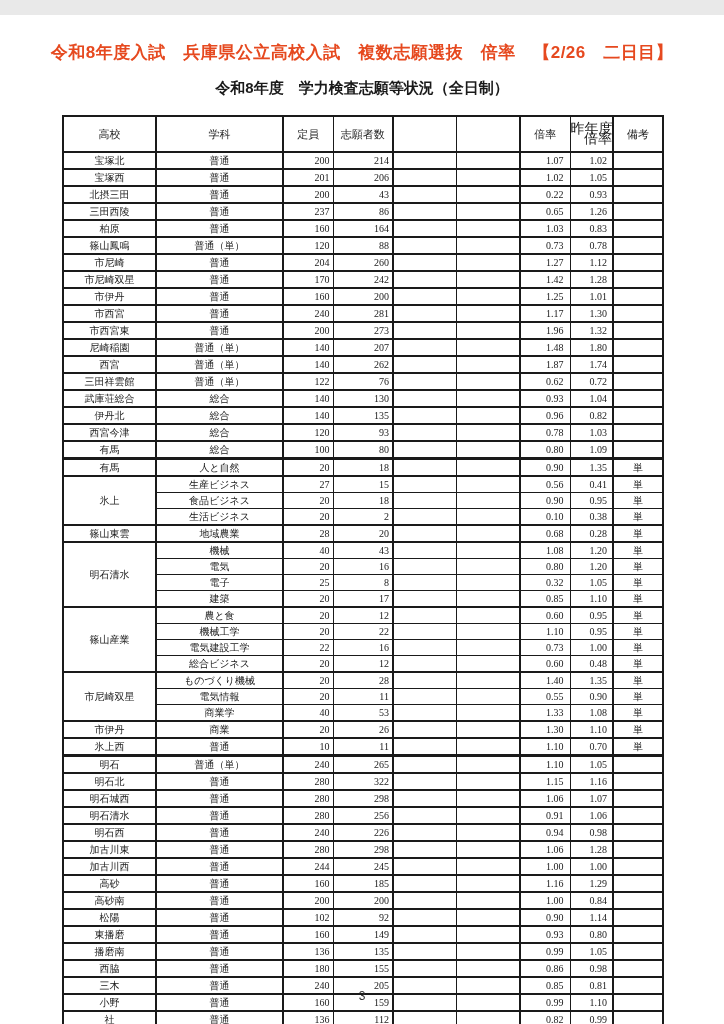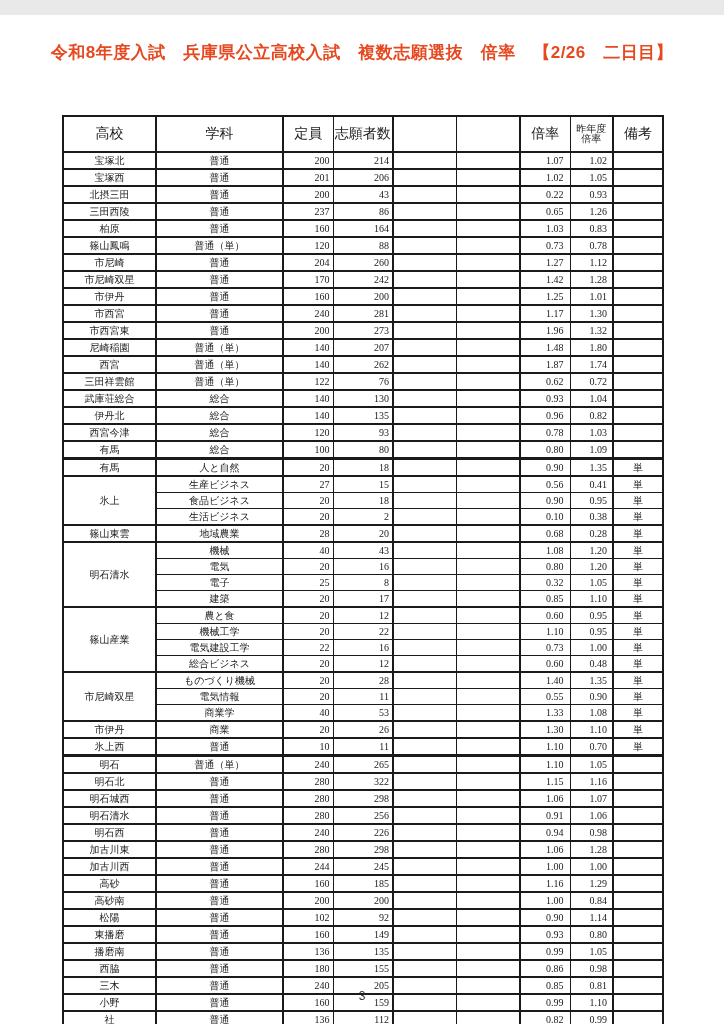--- a/index.html
+++ b/index.html
@@ -50,26 +50,26 @@
   table.grid th, table.grid td {
     margin: 0;
     padding: 0;
     overflow: hidden;
     white-space: nowrap;
     font-weight: normal;
     vertical-align: middle;
   }
   thead th {
     height: 34px;
-    font-size: 14px;
+    font-size: 11px;
     text-align: center;
     border-bottom: 2px solid #1a1a1a;
     line-height: 12px;
   }
-  thead th.small { font-size: 10px; line-height: 10px; }
+  thead th.small { font-size: 14px; line-height: 10px; text-align: right; }
   tbody tr { height: 15.1px; }
   tbody td { font-size: 10px; line-height: 15px; }
   
   .v1 { border-right: 1px solid #1a1a1a; }
   .v2 { border-right: 2px solid #1a1a1a; }
   
   .rb { border-bottom: 1px solid #1a1a1a; }
   .gb { border-bottom: 2px solid #1a1a1a; }
   .sb { border-bottom: 3px solid #1a1a1a; }
   
@@ -88,20 +88,21 @@
     font-family: "Liberation Sans", "DejaVu Sans", sans-serif;
     font-size: 12px;
     color: #333;
   }
 </style>
 </head>
 <body>
 
 <div class="page">
   <div class="title">令和8年度入試　兵庫県公立高校入試　複数志願選抜　倍率　【2/26　二日目】</div>
+  <div class="subtitle">令和8年度　学力検査志願等状況（全日制）</div>
 
   <table class="grid">
     <colgroup>
       <col style="width:93px">
         <col style="width:127px">
         <col style="width:50px">
       <col style="width:60px">
         <col style="width:63px">
         <col style="width:64px">
       <col style="width:50px">

